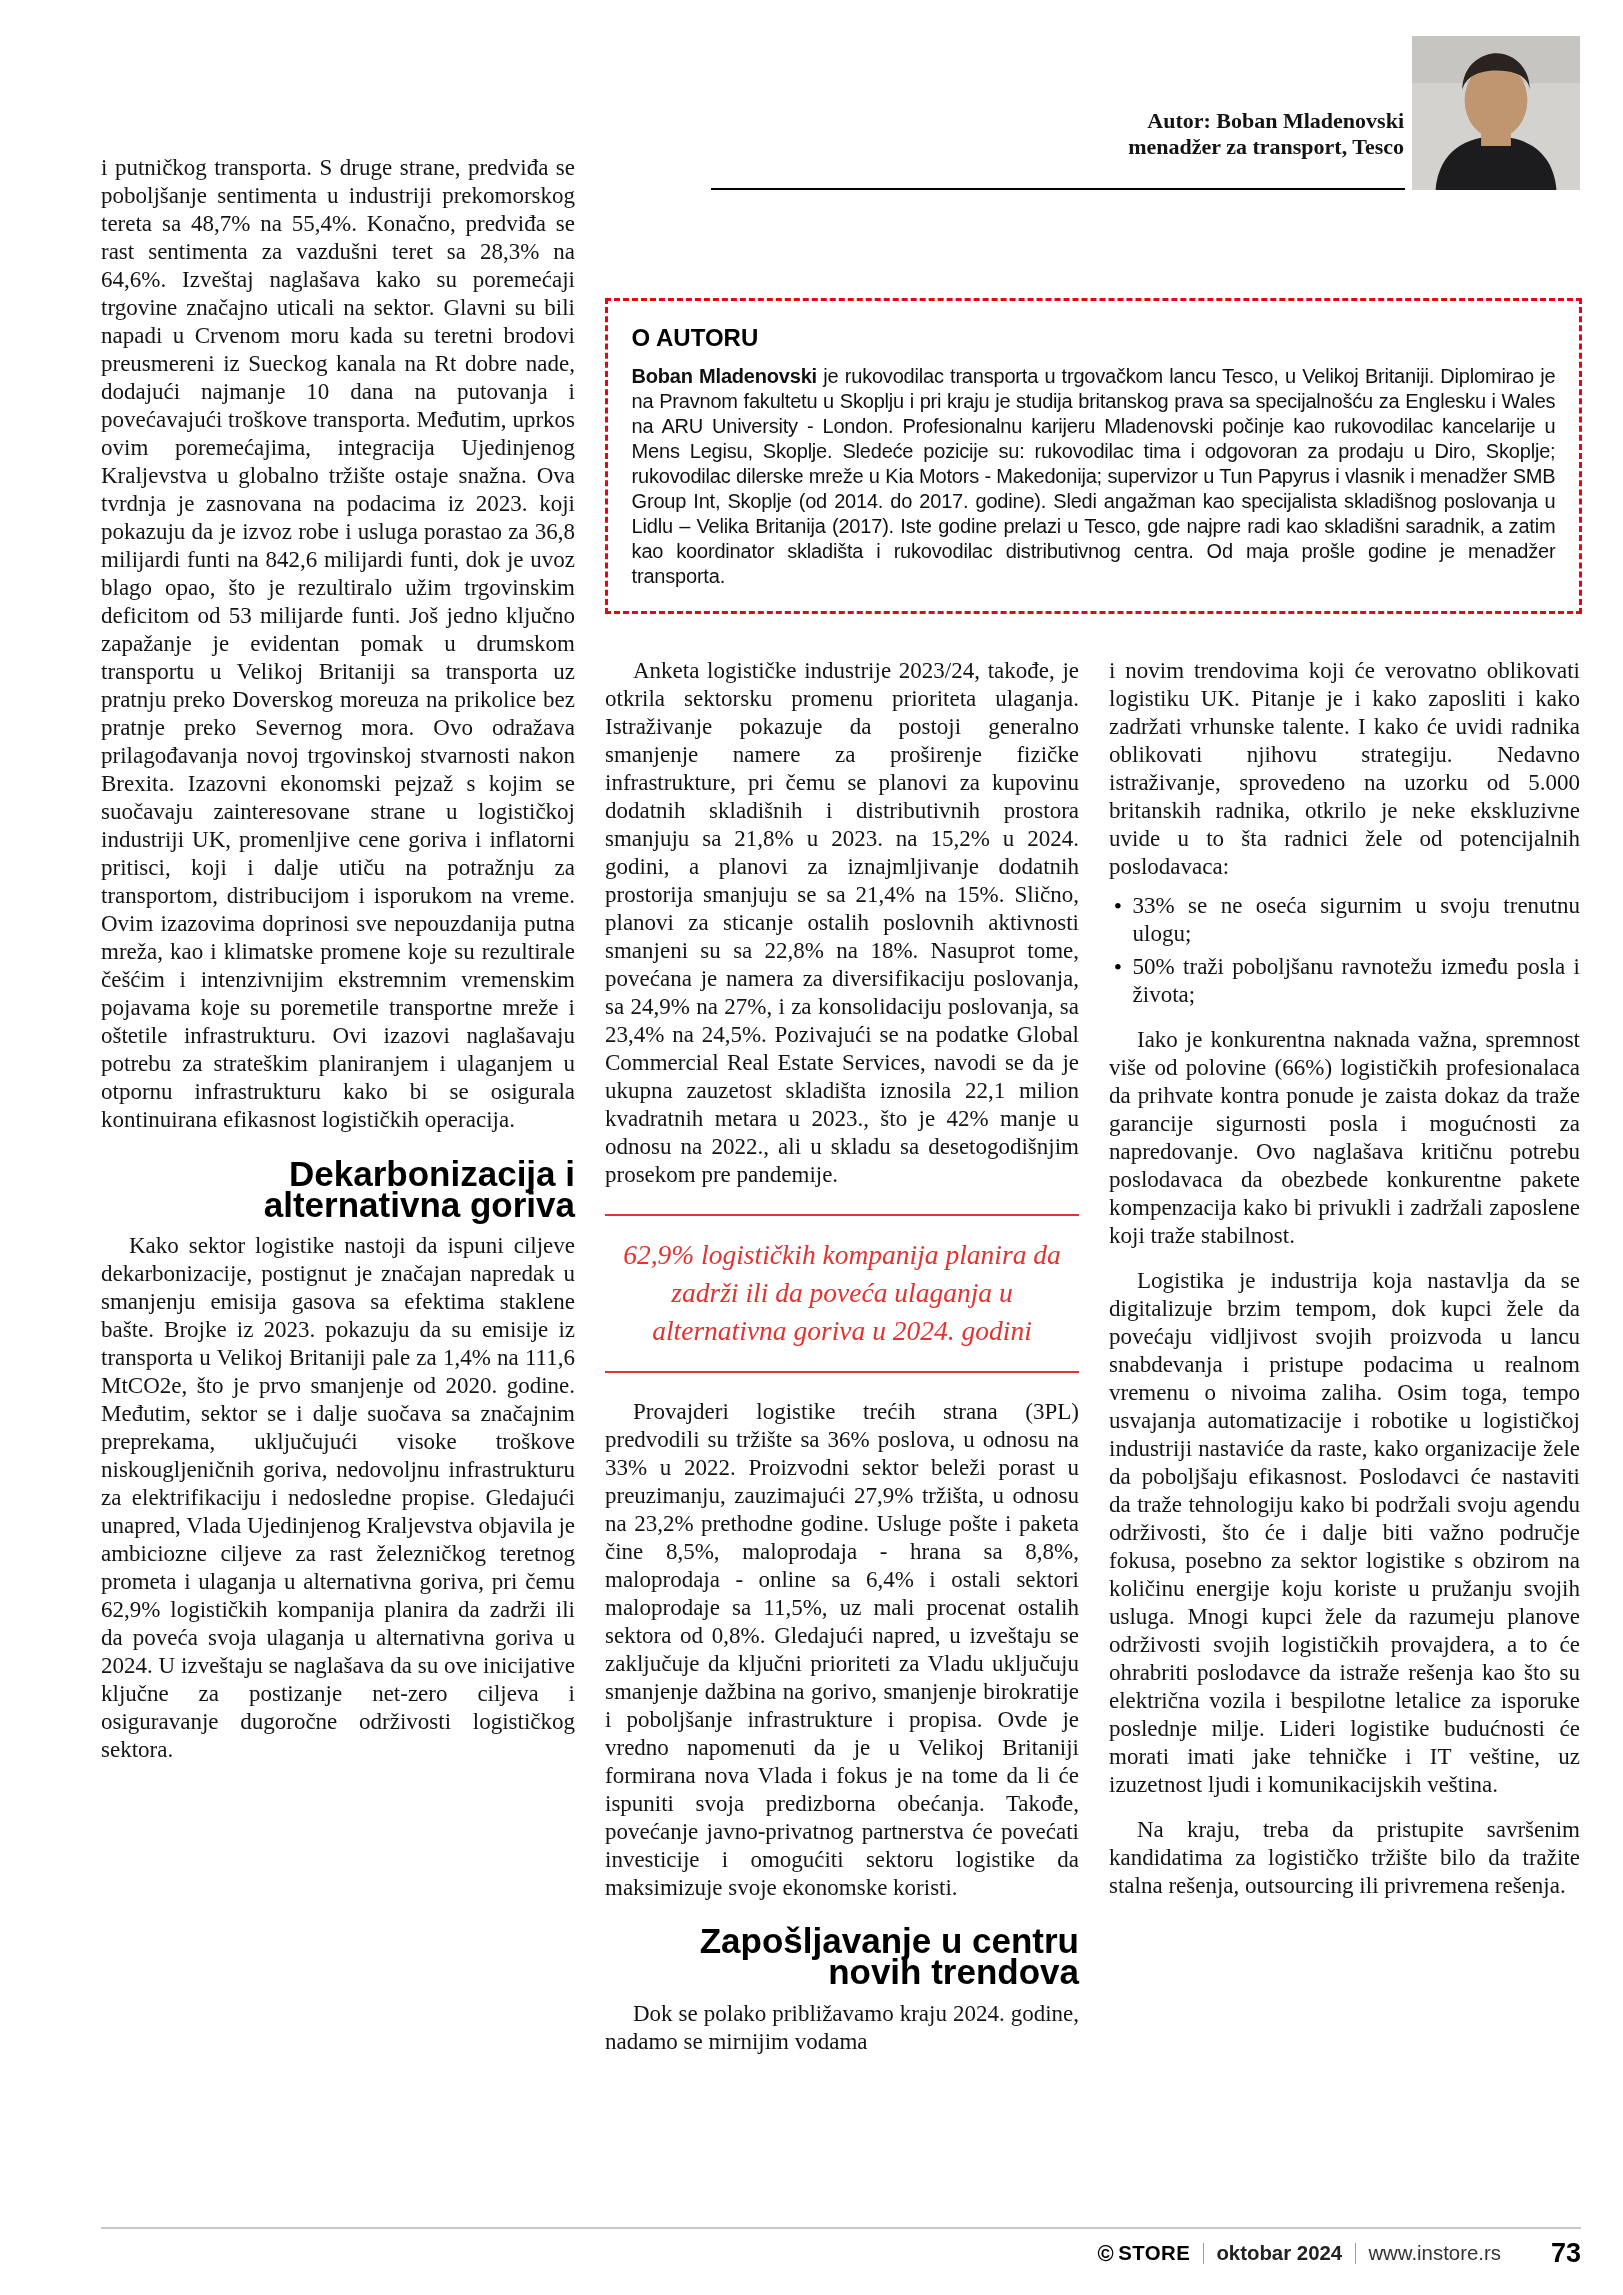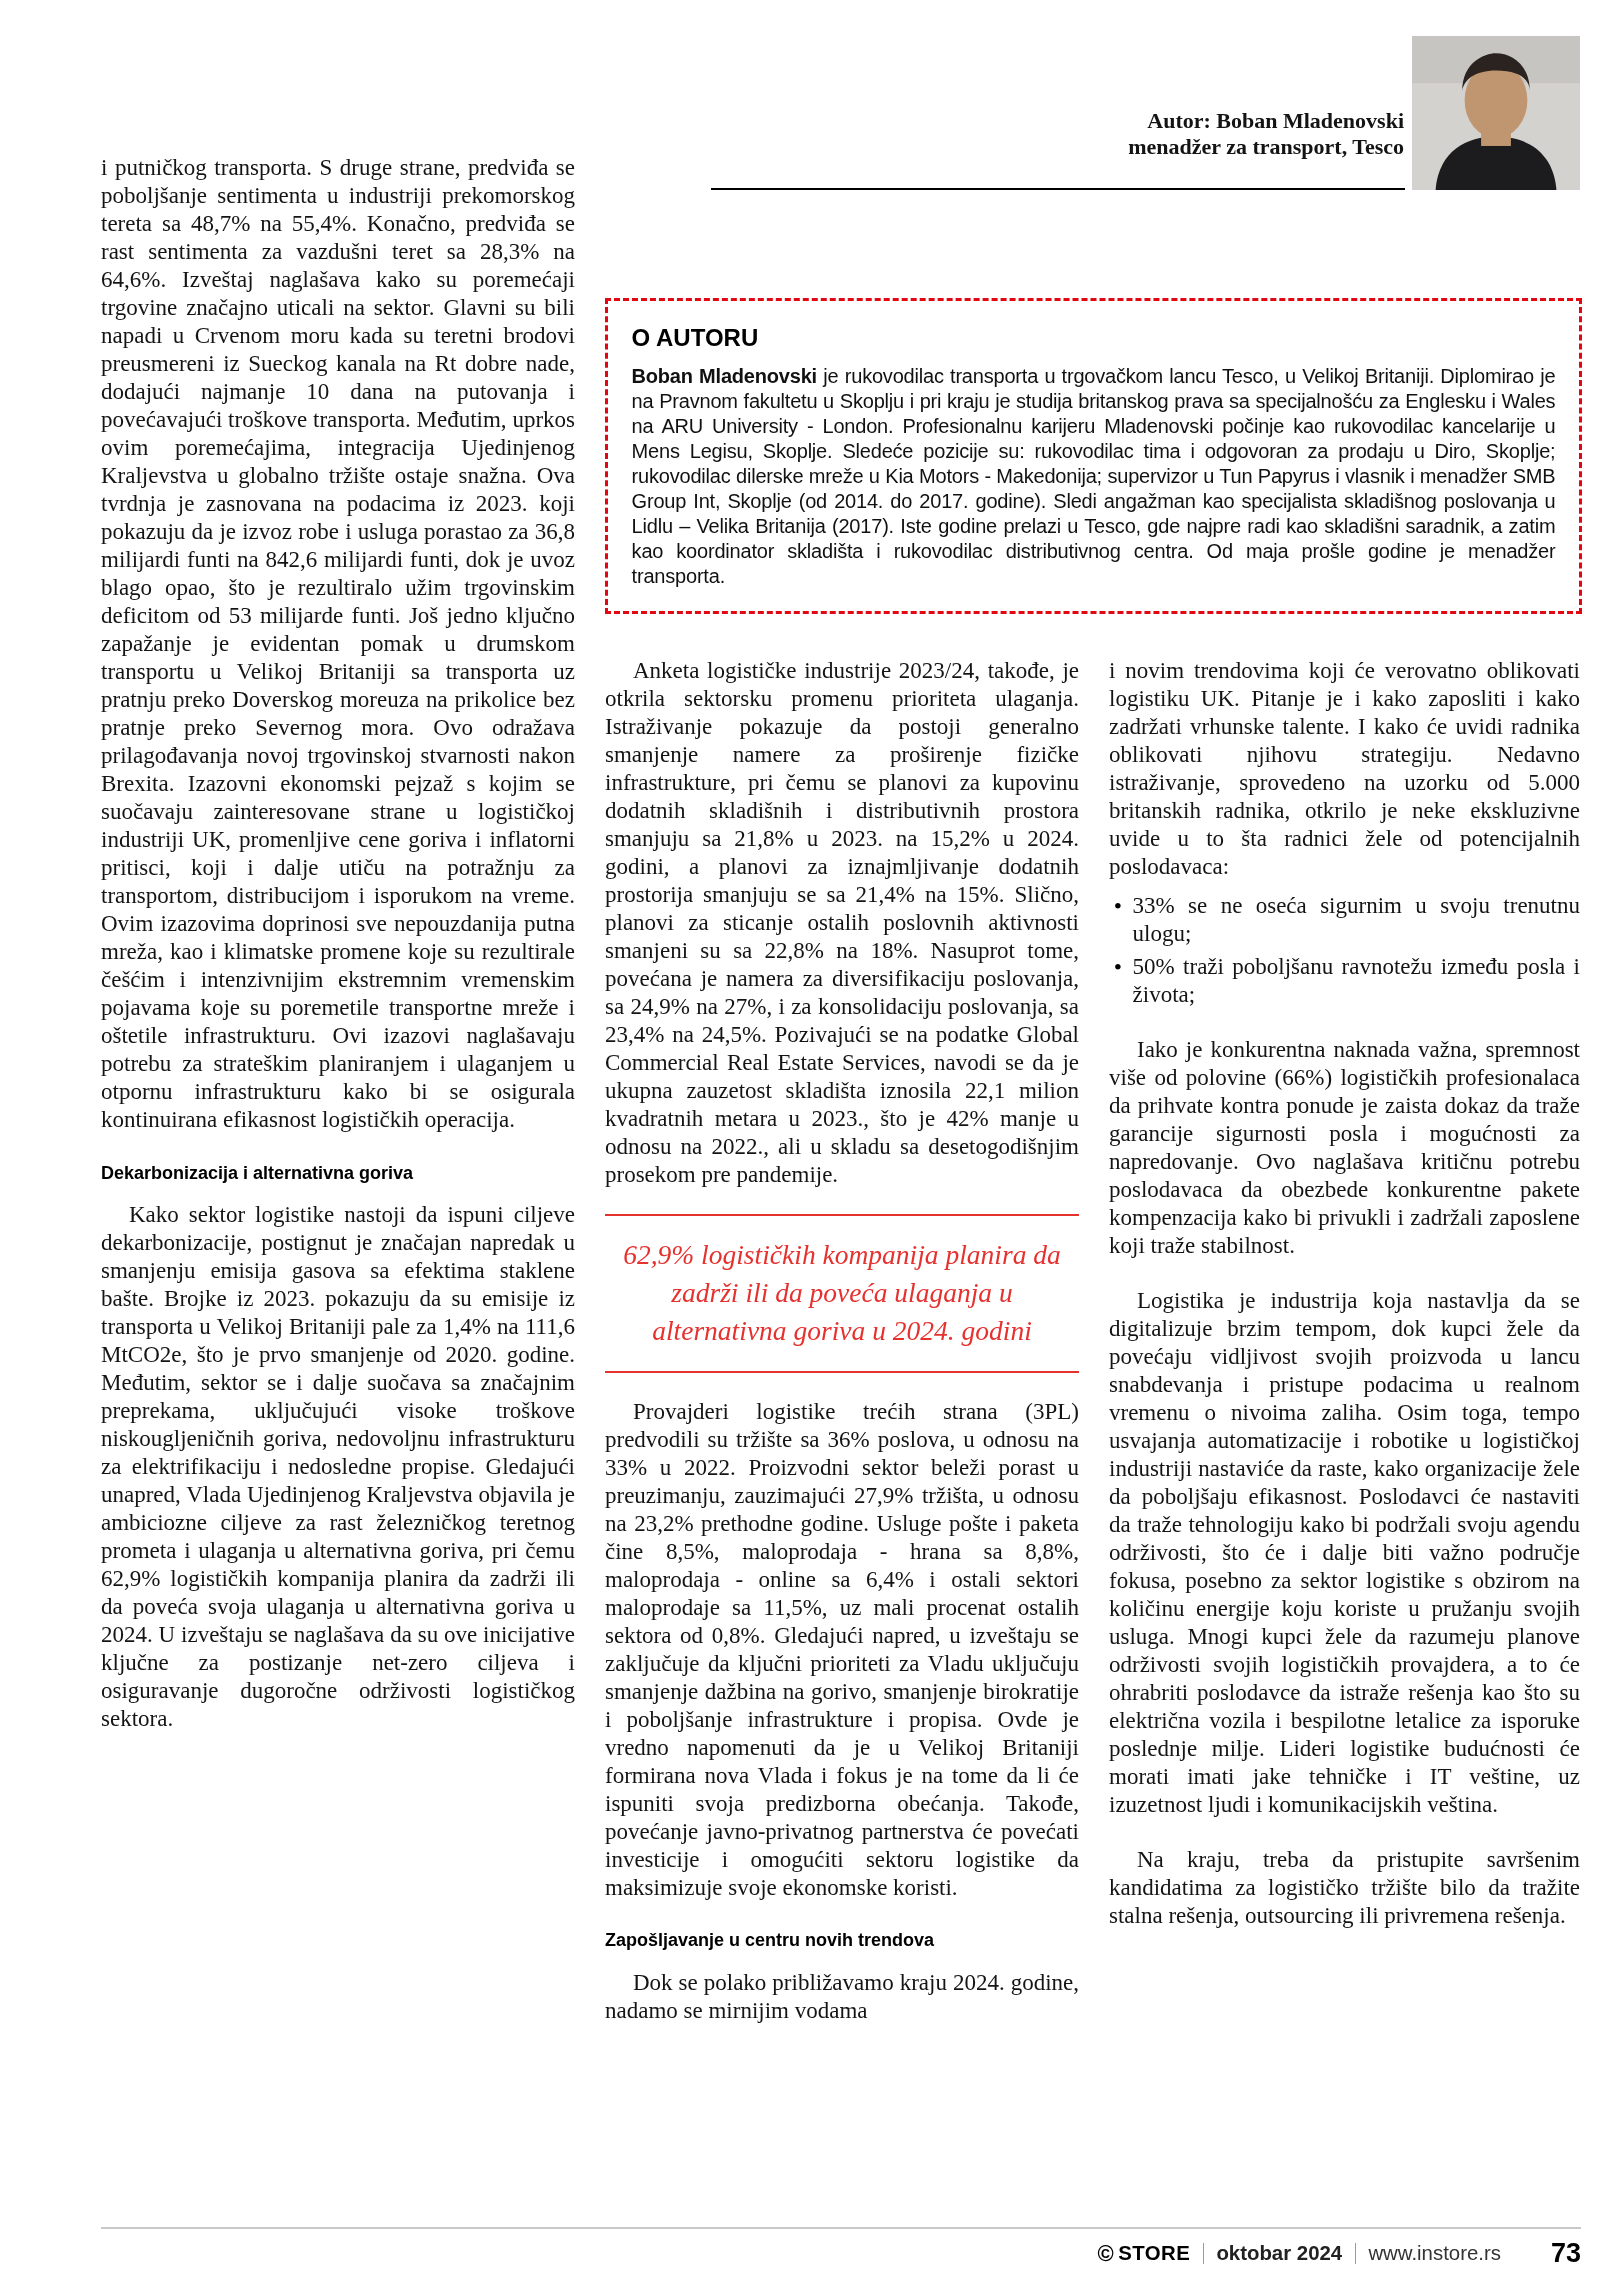--- a/index.html
+++ b/index.html
@@ -53,25 +53,25 @@
   .about-text .b{font-weight:bold;}
 
   
   .col{
     position:absolute;
     font-size:23px;line-height:28px;text-align:justify;
     hyphens:auto;-webkit-hyphens:auto;
   }
   .col p{margin:0;}
   .col p.indent{text-indent:28px;}
-  .col p.sp{margin-top:27px;}
+  .col p.sp{margin-top:17px;}
   .col h2{
     font-family:"Liberation Sans", sans-serif;
-    font-size:18px;line-height:31px;font-weight:bold;
-    text-align:left;margin:23.6px 0 12.6px 0;color:#000;
+    font-size:35px;line-height:31px;font-weight:bold;
+    text-align:right;margin:23.6px 0 12.6px 0;color:#000;
   }
   .col-left{top:154px;left:101px;width:474px;}
   .col-mid{top:657px;left:605px;width:474px;}
   .col-right{top:657px;left:1109px;width:471px;}
 
   
   .pullquote{
     margin:25px 0;
     padding:20.4px 6.3px;
     border-top:2px solid var(--quote-red);

